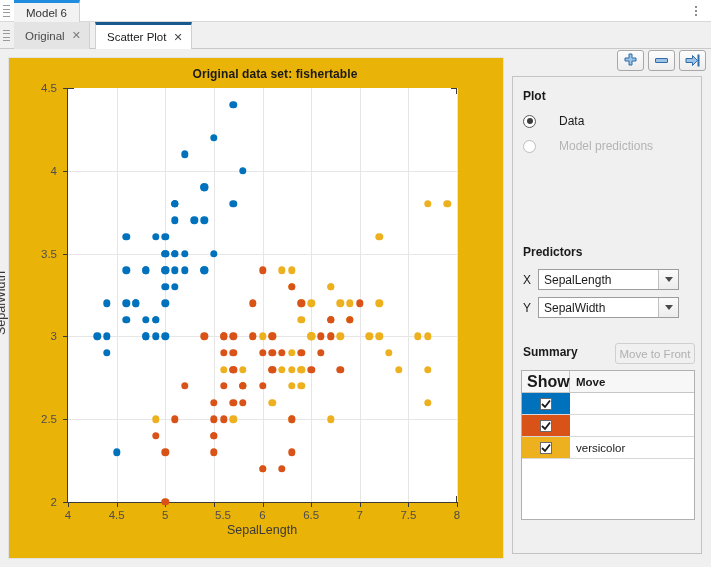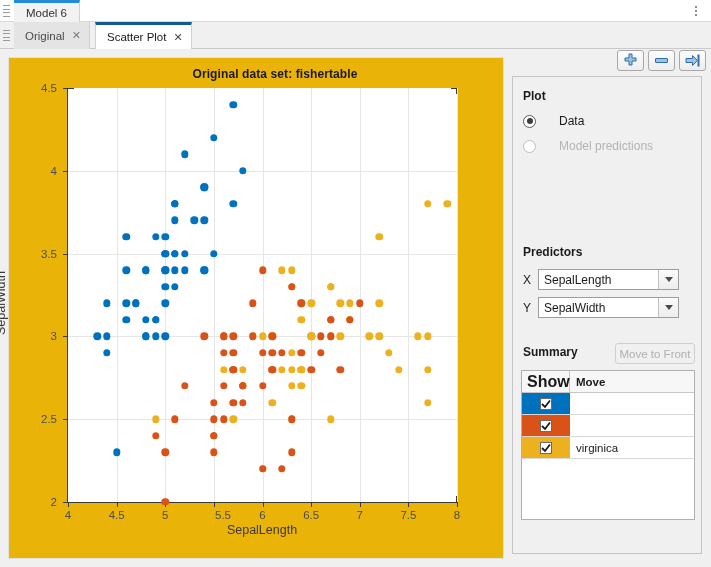--- a/index.html
+++ b/index.html
@@ -601,21 +601,21 @@
             </div>
           </div>
           <div class="cls-row">
             <div class="swatch" id="sw2" style="background: rgb(237, 177, 32);">
               <span class="chk">
                 <svg width="10" height="10" viewBox="0 0 10 10">
                   <path d="M1 5 L4 8 L9 1.5" stroke="#1a1a1a" stroke-width="1.8" fill="none"></path>
                 </svg>
               </span>
             </div>
-            <div class="name">virginica</div>
+            <div class="name">versicolor</div>
           </div>
         </div>
 
       </div>
 
     </div>
   </div>
 </div>
 
 </body></html>

